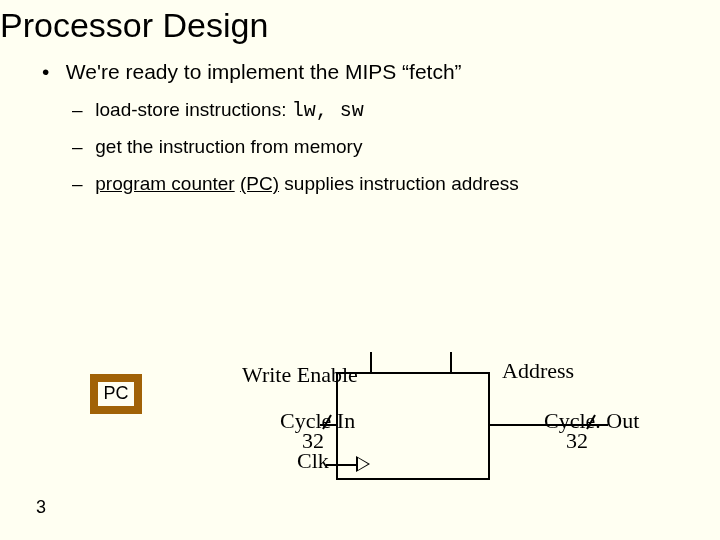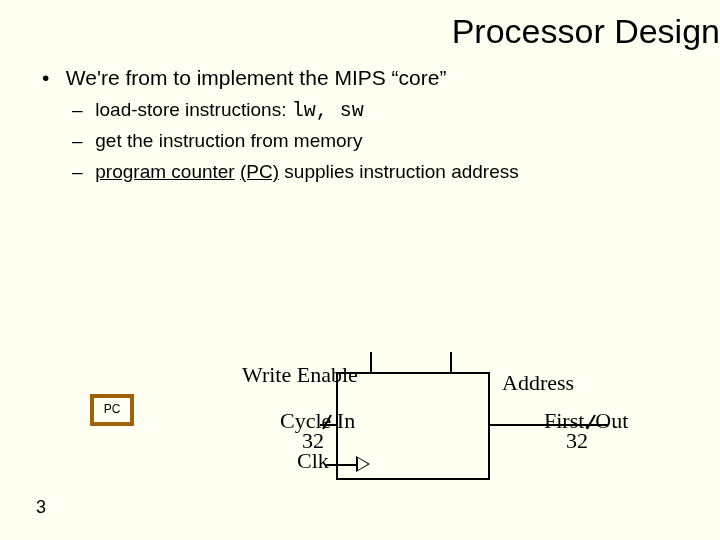--- a/index.html
+++ b/index.html
@@ -13,40 +13,40 @@
     overflow: hidden;
   }
   .slide {
     position: relative;
     width: 720px;
     height: 540px;
     box-sizing: border-box;
   }
   .title {
     font-size: 34px;
-    text-align: right;
-    padding-top: 12px;
+    text-align: left;
+    padding-top: 6px;
     font-weight: normal;
   }
   .content {
     padding: 6px 28px 0 42px;
     font-size: 21px;
     line-height: 1.28;
   }
   .bullet {
     margin-top: 8px;
   }
   .bullet-marker {
     display: inline-block;
     width: 18px;
   }
   .sub {
     margin-left: 30px;
     font-size: 19px;
-    margin-top: 6px;
+    margin-top: 12px;
   }
   .sub-marker {
     display: inline-block;
     width: 18px;
   }
   .mono {
     font-family: "Courier New", Courier, monospace;
     font-size: 20px;
   }
   .pc-underline {
@@ -69,44 +69,44 @@
     position: absolute;
     left: 90px;
     top: 352px;
     width: 540px;
     height: 160px;
     font-family: "Times New Roman", Times, serif;
   }
   .pc-box {
     position: absolute;
     left: 0px;
-    top: 42px;
+    top: 22px;
     width: 36px;
     height: 24px;
-    border: 4px solid #a16207;
-    font-size: 12px;
+    border: 8px solid #a16207;
+    font-size: 18px;
     font-family: Arial, Helvetica, sans-serif;
     text-align: center;
     line-height: 22px;
   }
   .mem-box {
     position: absolute;
     left: 246px;
     top: 20px;
     width: 150px;
     height: 104px;
     border: 2px solid #000;
   }
   .label {
     position: absolute;
     font-size: 22px;
     white-space: nowrap;
   }
   .lbl-we { left: 152px; top: 10px; }
-  .lbl-addr { left: 412px; top: 6px; margin-top: 12px; }
+  .lbl-addr { left: 412px; top: 6px; }
   .lbl-datain { left: 190px; top: 56px; }
   .lbl-dataout { left: 454px; top: 56px; }
   .lbl-32-left { left: 212px; top: 76px; }
   .lbl-32-right { left: 476px; top: 76px; }
   .lbl-clk { left: 207px; top: 96px; }
   
   .wire {
     position: absolute;
     background: #000;
   }
@@ -155,21 +155,21 @@
 <body>
 
 <div class="slide">
 
   <div class="title">Processor Design</div>
 
   <div class="content">
 
     <div class="bullet">
       <span class="bullet-marker">•</span>
-      <span>We're from to implement the MIPS  “core”</span>
+      <span>We're ready to implement the MIPS  “fetch”</span>
     </div>
     <div class="sub">
       <span class="sub-marker">–</span>
       <span>load-store instructions:  </span><span class="mono">lw, sw</span>
     </div>
 
     <div class="sub">
       <span class="sub-marker">–</span>
       <span>get the instruction from memory</span>
     </div>
@@ -196,21 +196,21 @@
 
     <div class="wire wire-h" style="left:398px; top:72px; width:120px"></div>
     <div class="slash" style="left:494px; top:64px"></div>
 
     <div class="wire wire-h" style="left:236px; top:112px; width:30px"></div>
     <div class="clk-tri"></div>
 
     <div class="label lbl-we">Write Enable</div>
     <div class="label lbl-addr">Address</div>
     <div class="label lbl-datain">Cycle In</div>
-    <div class="label lbl-dataout">First. Out</div>
+    <div class="label lbl-dataout">Cycle. Out</div>
     <div class="label lbl-32-left">32</div>
     <div class="label lbl-32-right">32</div>
     <div class="label lbl-clk">Clk</div>
 
   </div>
 
   <div class="bottom-left">3</div>
 
 </div>
 

